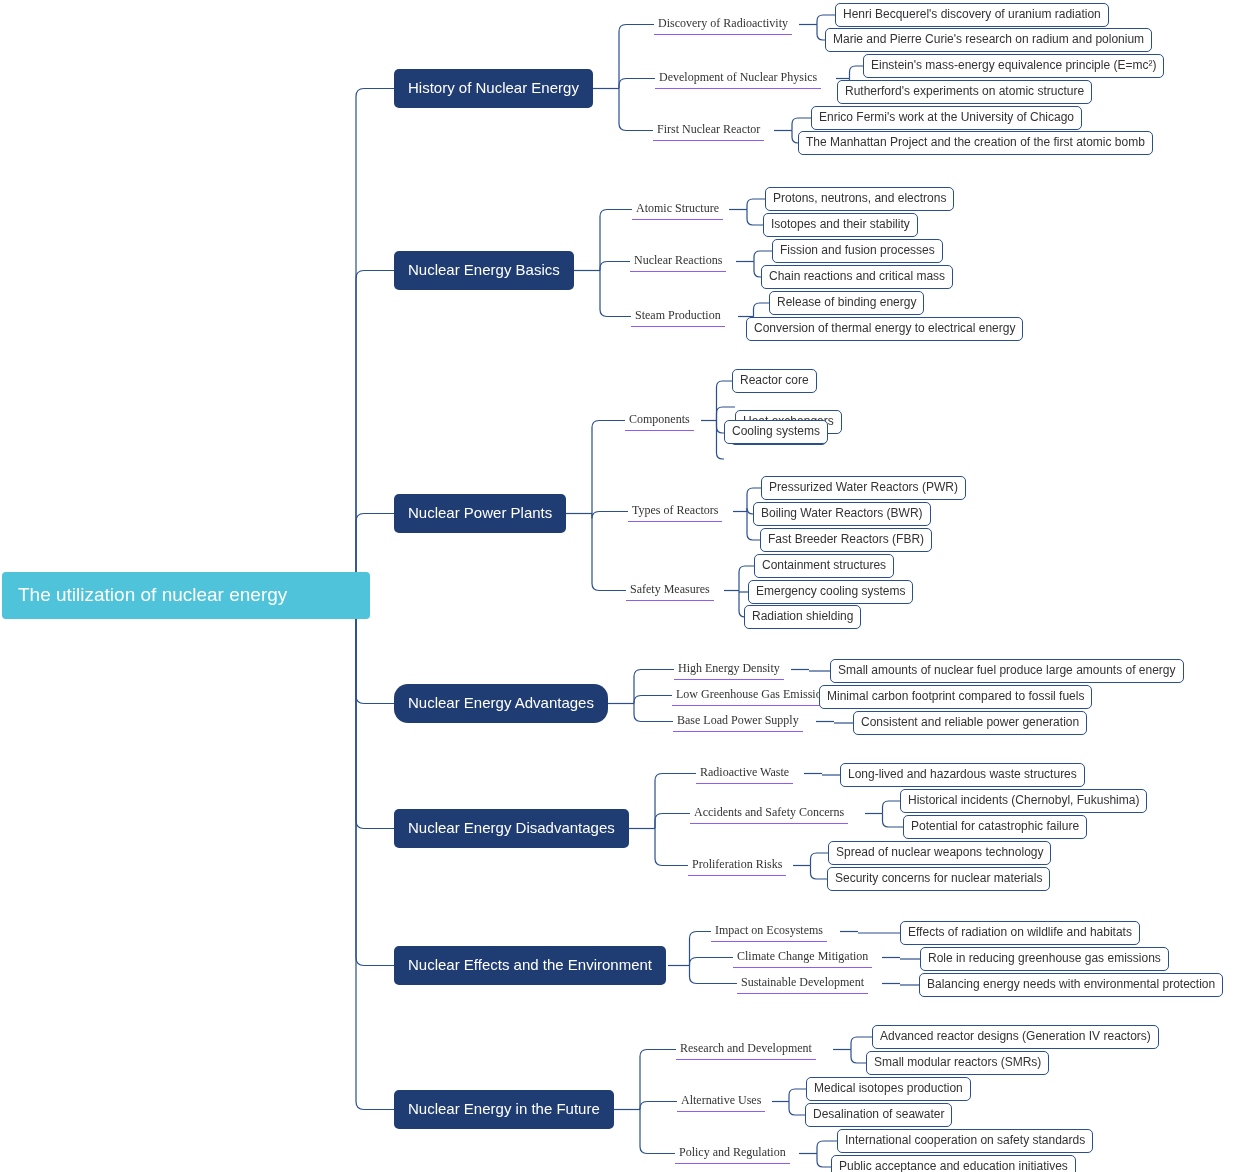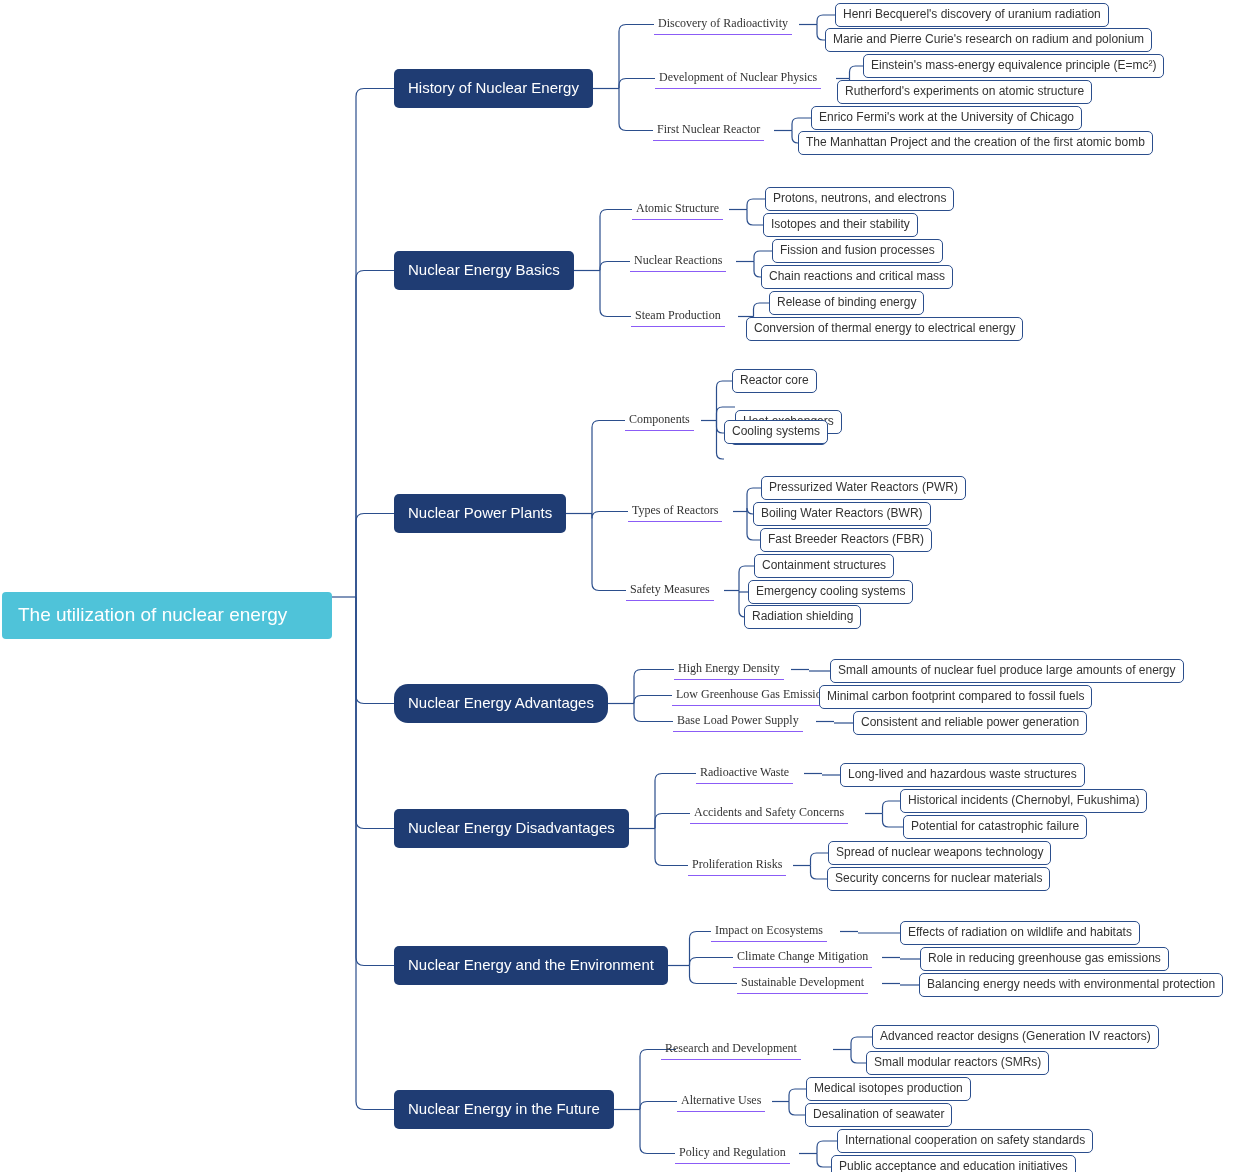--- a/index.html
+++ b/index.html
@@ -173,21 +173,21 @@
         <path d="M 851 1049.5 V 1057 Q 851 1063 857 1063 H 866"></path>
         <path d="M 772 1101.5 H 789"></path>
         <path d="M 789 1101.5 V 1095 Q 789 1089 795 1089 H 806"></path>
         <path d="M 789 1101.5 V 1109 Q 789 1115 795 1115 H 805"></path>
         <path d="M 799 1153.5 H 817"></path>
         <path d="M 817 1153.5 V 1147 Q 817 1141 823 1141 H 837"></path>
         <path d="M 817 1153.5 V 1161 Q 817 1167 823 1167 H 831"></path>
       </g>
   </svg>
   <div id="nodes">
-      <div class="node root" style="left: 2px; top: 572px; width: 330px; margin-top: 20px;">The utilization of nuclear energy</div>
+      <div class="node root" style="left: 2px; top: 572px; width: 368px;">The utilization of nuclear energy</div>
       <div class="node lvl1" style="left: 394px; top: 69px;">History of Nuclear Energy</div>
       <div class="node lvl2 underline" style="left: 654px; top: 14px;">Discovery of Radioactivity</div>
       <div class="node lvl3" style="left: 835px; top: 3px;">Henri Becquerel's discovery of uranium radiation</div>
       <div class="node lvl3" style="left: 825px; top: 28px;">Marie and Pierre Curie's research on radium and polonium</div>
       <div class="node lvl2 underline" style="left: 655px; top: 68px;">Development of Nuclear Physics</div>
       <div class="node lvl3" style="left: 863px; top: 54px;">Einstein's mass-energy equivalence principle (E=mc²)</div>
       <div class="node lvl3" style="left: 837px; top: 80px;">Rutherford's experiments on atomic structure</div>
       <div class="node lvl2 underline" style="left: 653px; top: 120px;">First Nuclear Reactor</div>
       <div class="node lvl3" style="left: 811px; top: 106px;">Enrico Fermi's work at the University of Chicago</div>
       <div class="node lvl3" style="left: 798px; top: 131px;">The Manhattan Project and the creation of the first atomic bomb</div>
@@ -224,29 +224,29 @@
       <div class="node lvl3" style="left: 853px; top: 711px;">Consistent and reliable power generation</div>
       <div class="node lvl1" style="left: 394px; top: 809px;">Nuclear Energy Disadvantages</div>
       <div class="node lvl2 underline" style="left: 696px; top: 763px;">Radioactive Waste</div>
       <div class="node lvl3" style="left: 840px; top: 763px;">Long-lived and hazardous waste structures</div>
       <div class="node lvl2 underline" style="left: 690px; top: 803px;">Accidents and Safety Concerns</div>
       <div class="node lvl3" style="left: 900px; top: 789px;">Historical incidents (Chernobyl, Fukushima)</div>
       <div class="node lvl3" style="left: 903px; top: 815px;">Potential for catastrophic failure</div>
       <div class="node lvl2 underline" style="left: 688px; top: 855px;">Proliferation Risks</div>
       <div class="node lvl3" style="left: 828px; top: 841px;">Spread of nuclear weapons technology</div>
       <div class="node lvl3" style="left: 827px; top: 867px;">Security concerns for nuclear materials</div>
-      <div class="node lvl1" style="left: 394px; top: 946px;">Nuclear Energy and the Environment</div>
+      <div class="node lvl1" style="left: 394px; top: 946px;">Nuclear Effects and the Environment</div>
       <div class="node lvl2 underline" style="left: 711px; top: 921px;">Impact on Ecosystems</div>
       <div class="node lvl3" style="left: 900px; top: 921px;">Effects of radiation on wildlife and habitats</div>
       <div class="node lvl2 underline" style="left: 733px; top: 947px;">Climate Change Mitigation</div>
       <div class="node lvl3" style="left: 920px; top: 947px;">Role in reducing greenhouse gas emissions</div>
       <div class="node lvl2 underline" style="left: 737px; top: 973px;">Sustainable Development</div>
       <div class="node lvl3" style="left: 919px; top: 973px;">Balancing energy needs with environmental protection</div>
       <div class="node lvl1" style="left: 394px; top: 1090px;">Nuclear Energy in the Future</div>
-      <div class="node lvl2 underline" style="left: 661px; top: 1039px;">Research and Development</div>
+      <div class="node lvl2 underline" style="left: 676px; top: 1039px;">Research and Development</div>
       <div class="node lvl3" style="left: 872px; top: 1025px;">Advanced reactor designs (Generation IV reactors)</div>
       <div class="node lvl3" style="left: 866px; top: 1051px;">Small modular reactors (SMRs)</div>
       <div class="node lvl2 underline" style="left: 677px; top: 1091px;">Alternative Uses</div>
       <div class="node lvl3" style="left: 806px; top: 1077px; text-align: right;">Medical isotopes production</div>
       <div class="node lvl3" style="left: 805px; top: 1103px;">Desalination of seawater</div>
       <div class="node lvl2 underline" style="left: 675px; top: 1143px;">Policy and Regulation</div>
       <div class="node lvl3" style="left: 837px; top: 1129px;">International cooperation on safety standards</div>
       <div class="node lvl3" style="left: 831px; top: 1155px;">Public acceptance and education initiatives</div>
     </div>
 </div>

